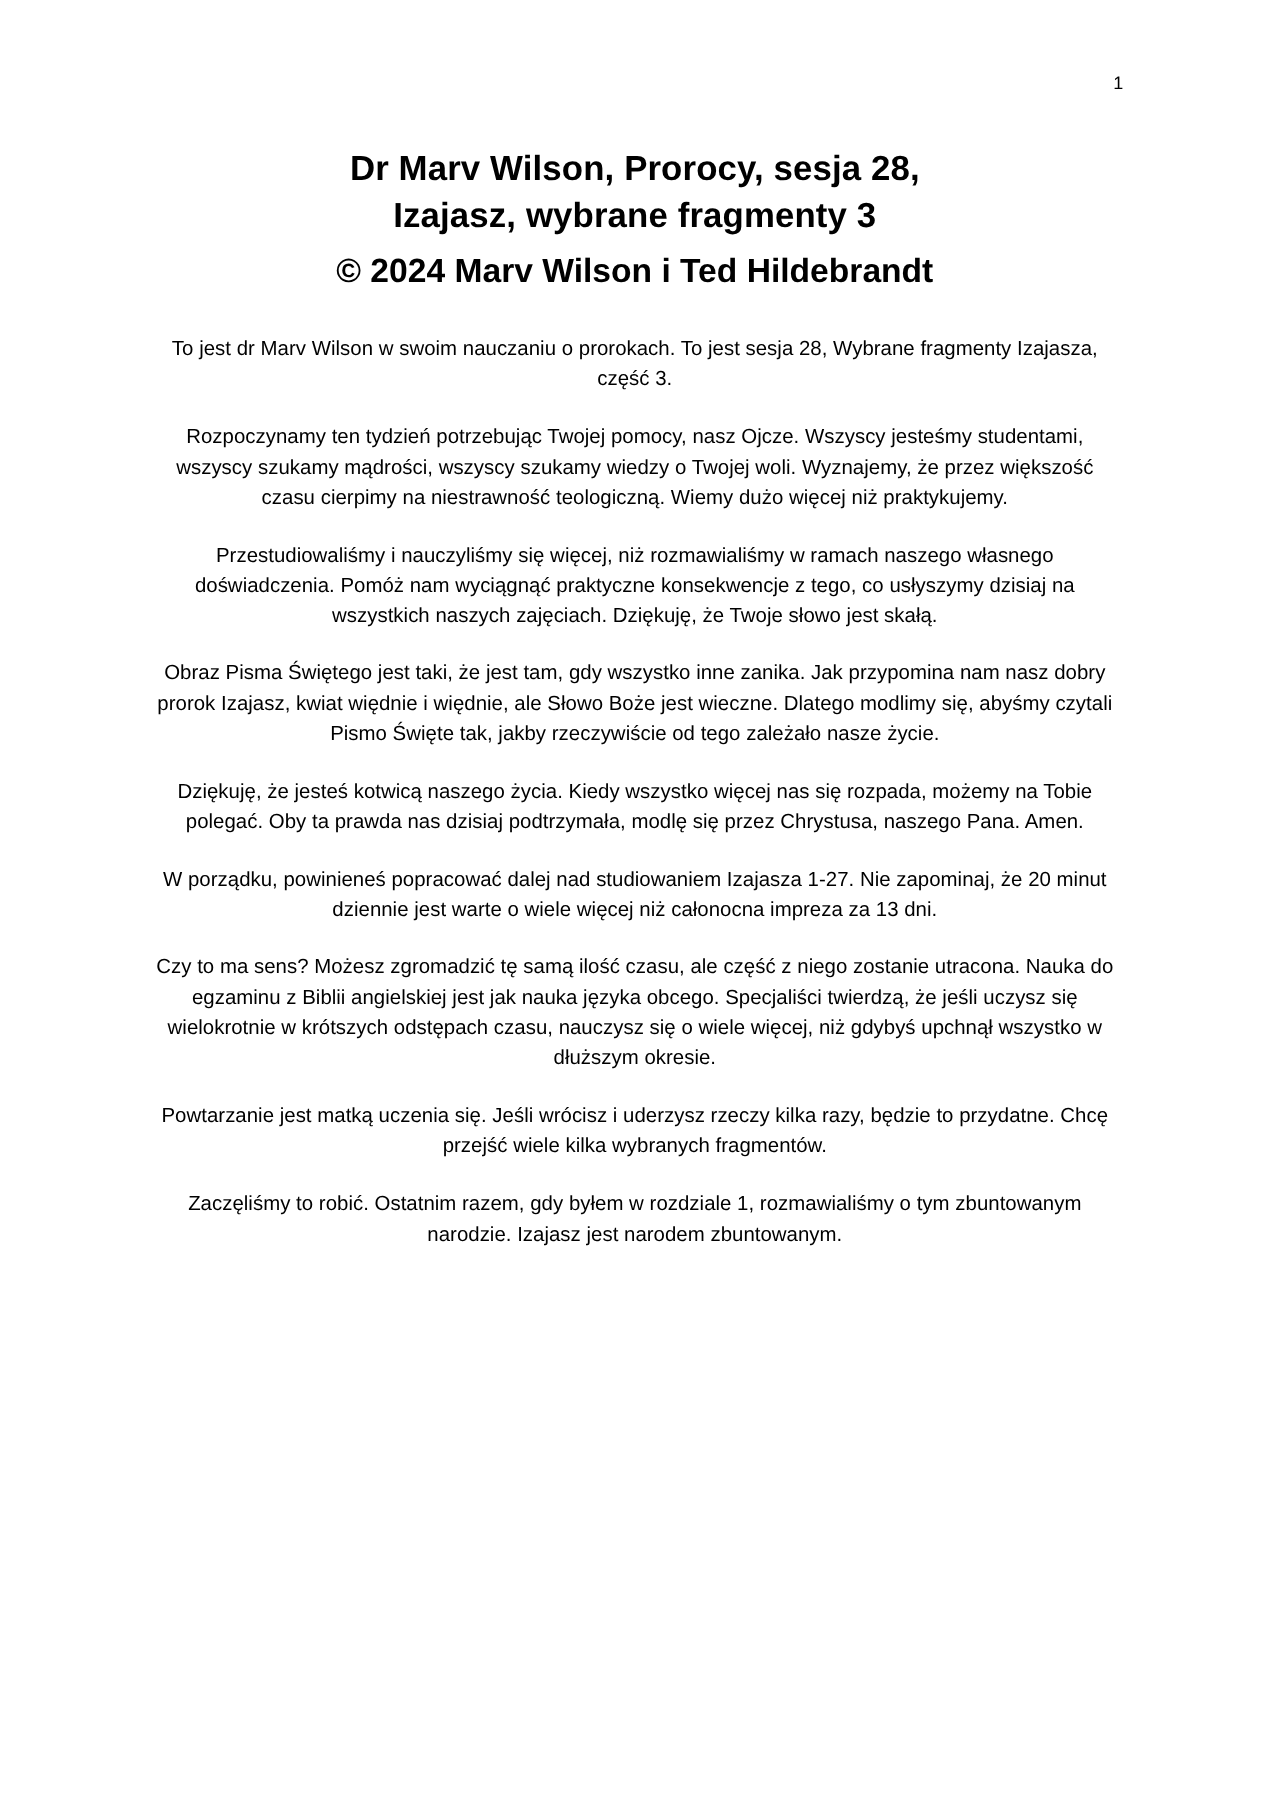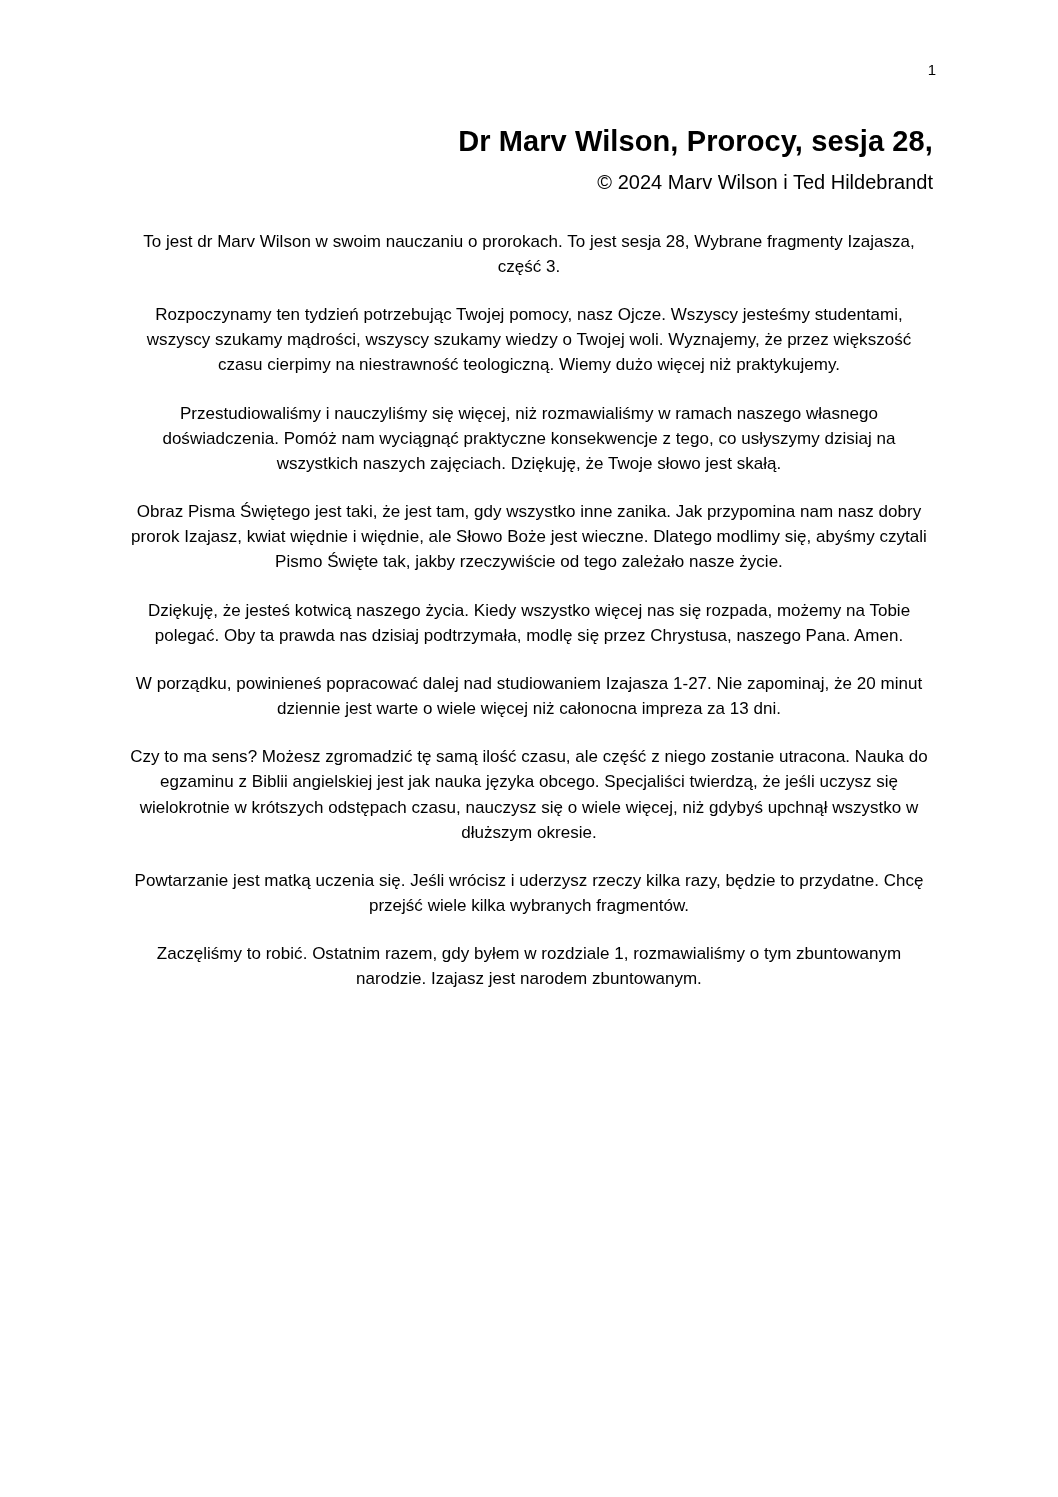--- a/index.html
+++ b/index.html
@@ -23,33 +23,33 @@
   .page-number {
     position: absolute;
     top: 62px;
     right: 122px;
     font-size: 15px;
     line-height: 1;
     color: #000;
   }
   .title-block {
     margin-top: 62px;
-    text-align: right;
+    text-align: center;
   }
   .doc-title-line {
     font-size: 29px;
     font-weight: bold;
     line-height: 1.34;
     letter-spacing: 0.1px;
   }
   .doc-subtitle {
     margin-top: 8px;
-    font-size: 20px;
+    font-size: 28px;
     line-height: 1.3;
-    font-weight: normal;
+    font-weight: bold;
   }
   .body-text {
     margin-top: 34px;
   }
   .body-text p {
     margin: 0 0 23px 0;
     font-size: 17px;
     line-height: 1.48;
     text-align: center;
     letter-spacing: 0.02px;
@@ -57,20 +57,21 @@
 </style>
 </head>
 <body>
 
 <div class="page">
 
   <div class="page-number">1</div>
 
   <div class="title-block">
     <div class="doc-title-line">Dr Marv Wilson, Prorocy, sesja 28,</div>
+    <div class="doc-title-line">Izajasz, wybrane fragmenty 3</div>
     <div class="doc-subtitle">© 2024 Marv Wilson i Ted Hildebrandt</div>
   </div>
 
   <div class="body-text">
     <p>To jest dr Marv Wilson w swoim nauczaniu o prorokach. To jest sesja 28, Wybrane fragmenty Izajasza, część 3.</p>
     <p>Rozpoczynamy ten tydzień potrzebując Twojej pomocy, nasz Ojcze. Wszyscy jesteśmy studentami, wszyscy szukamy mądrości, wszyscy szukamy wiedzy o Twojej woli. Wyznajemy, że przez większość czasu cierpimy na niestrawność teologiczną. Wiemy dużo więcej niż praktykujemy.</p>
     <p>Przestudiowaliśmy i nauczyliśmy się więcej, niż rozmawialiśmy w ramach naszego własnego doświadczenia. Pomóż nam wyciągnąć praktyczne konsekwencje z tego, co usłyszymy dzisiaj na wszystkich naszych zajęciach. Dziękuję, że Twoje słowo jest skałą.</p>
     <p>Obraz Pisma Świętego jest taki, że jest tam, gdy wszystko inne zanika. Jak przypomina nam nasz dobry prorok Izajasz, kwiat więdnie i więdnie, ale Słowo Boże jest wieczne. Dlatego modlimy się, abyśmy czytali Pismo Święte tak, jakby rzeczywiście od tego zależało nasze życie.</p>
     <p>Dziękuję, że jesteś kotwicą naszego życia. Kiedy wszystko więcej nas się rozpada, możemy na Tobie polegać. Oby ta prawda nas dzisiaj podtrzymała, modlę się przez Chrystusa, naszego Pana. Amen.</p>
     <p>W porządku, powinieneś popracować dalej nad studiowaniem Izajasza 1-27. Nie zapominaj, że 20 minut dziennie jest warte o wiele więcej niż całonocna impreza za 13 dni.</p>

